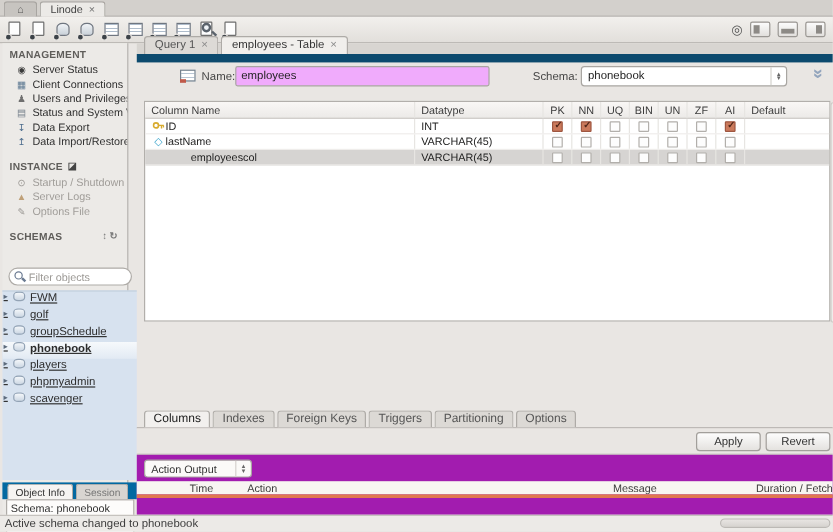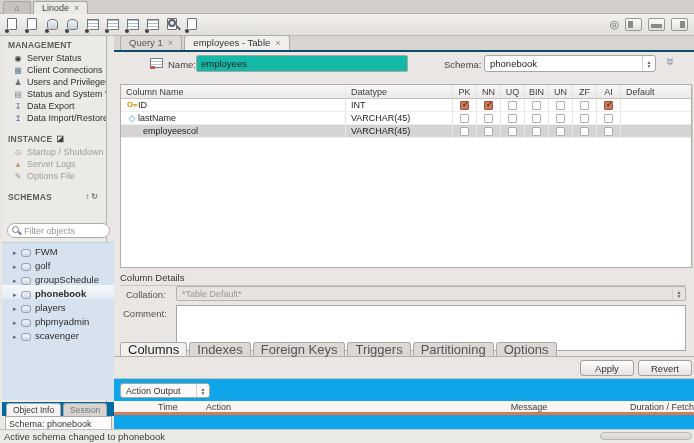--- a/index.html
+++ b/index.html
@@ -44,46 +44,46 @@
   .schemas-ics { position:absolute; right:6px; top:4px; font-size:8px; color:#7a7a7a; letter-spacing:2px; }
 
   .filter-box { position:absolute; left:5px; top:187px; width:103px; height:15px; background:#fff; border:1px solid #aeaba7; border-radius:8px; display:flex; align-items:center; padding-left:4px; }
   .mag { position:relative; width:9px; height:9px; margin-right:3px; flex:0 0 9px;}
   .mag::before { content:""; position:absolute; left:0; top:0; width:5px; height:5px; border:1.5px solid #6b7b92; border-radius:50%; }
   .mag::after { content:""; position:absolute; left:5.5px; top:5.5px; width:3.5px; height:1.5px; background:#6b7b92; transform:rotate(45deg); }
   .filter-box input { border:none; outline:none; width:80px; font-size:9px; font-family:"Liberation Sans",sans-serif; color:#333; background:transparent; }
   .filter-box input::placeholder { color:#9b9894; }
 
   .schema-list { position:absolute; left:0; top:206px; width:113px; height:158px; background:#d7e2ef; border-top:1px solid #c2cfdd; overflow:hidden; }
-  .schema-row { display:flex; align-items:flex-end; height:14px; padding-left:11px; white-space:nowrap; }
+  .schema-row { display:flex; align-items:flex-start; height:14px; padding-left:1px; white-space:nowrap;text-decoration:underline; }
   .schema-row .tri { font-size:7px; color:#5d6b7c; width:8px; flex:0 0 8px; }
   .db-ic { width:10px; height:8px; background:linear-gradient(#f4f7fa,#cdd8e4); border:1px solid #93a3b5; border-radius:4px/3px; margin-right:4px; flex:0 0 10px; }
   .schema-row .nm { font-size:9.5px; color:#2c2c2c; }
   .schema-row.sel { background:linear-gradient(#f6f9fc,#e2eaf3); }
   .schema-row.sel .nm { font-weight:bold; }
 
   .oi-tabs { position:absolute; left:0; top:366px; width:113px; height:14px; display:flex; align-items:flex-end; padding-left:4px; background:#0369a1; }
   .oi-tab { height:13px; padding:0 6px; font-size:8.5px; line-height:13px; color:#777; background:#d8d5d1; border:1px solid #aeaba7; border-bottom:none; border-radius:3px 3px 0 0; margin-right:2px; }
   .oi-tab.active { background:#f6f4f2; color:#333; }
   .oi-content { position:absolute; left:3px; top:380px; width:107px; height:47px; background:#fdfcfb; border:1px solid #aeaba7; font-size:9px; color:#333; padding:2px 3px; }
 
   
   .main { position:absolute; left:114px; top:36px; right:0; bottom:14px; background:#e9e6e3; }
-  .ed-tabs { position:absolute; left:0; top:0; right:0; height:16px; background:#d8d5d1; border-bottom:2px solid #0c4a6e; display:flex; align-items:flex-end; padding-left:6px; }
+  .ed-tabs { position:absolute; left:0; top:0; right:0; height:16px; background:#d8d5d1; border-bottom:7px solid #0c4a6e; display:flex; align-items:flex-end; padding-left:6px; }
   .ed-tab { height:15px; line-height:14px; padding:0 8px; font-size:9.5px; color:#555; background:#dddad6; border:1px solid #aeaba7; border-bottom:none; border-radius:3px 3px 0 0; margin-right:2px; }
   .ed-tab.active { background:#f1efec; color:#333; }
   .ed-tab .x { margin-left:5px; color:#888; }
 
-  .name-row { position:absolute; left:0; top:16px; right:11px; height:32px; }
+  .name-row { position:absolute; left:0; top:16px; right:0; height:32px; }
   .tbl-icon { position:absolute; left:36px; top:6px; width:13px; height:10px; background:
       repeating-linear-gradient(0deg,#ffffff 0 2px,#b9c6d4 2px 3px), #fff;
       border:1px solid #74808c; }
   .tbl-icon::after { content:""; position:absolute; left:-1px; bottom:-2px; width:5px; height:3px; background:#c05a4a; }
   .lbl { position:absolute; font-size:9.5px; color:#444; }
-  .name-input { position:absolute; left:82px; top:3px; width:212px; height:17px; border:1px solid #a9a6a2; border-radius:2px; padding:0 4px; font-size:9.5px; font-family:"Liberation Sans",sans-serif; color:#222; background:#14b8a6; }
+  .name-input { position:absolute; left:82px; top:3px; width:212px; height:17px; border:1px solid #a9a6a2; border-radius:2px; padding:0 4px; font-size:9.5px; font-family:"Liberation Sans",sans-serif; color:#222; background:#f0abfc; }
   .sel-box { position:absolute; height:17px; background:#fff; border:1px solid #a9a6a2; border-radius:3px; display:flex; align-items:center; }
   .sel-box .val { flex:1; padding-left:5px; font-size:9.5px; color:#222; }
   .spin { width:13px; display:flex; flex-direction:column; align-items:center; justify-content:center; color:#666; border-left:1px solid #d5d2ce; height:100%; }
   .spin i { font-style:normal; font-size:5px; line-height:4px; }
   .dbl-chev { position:absolute; right:8px; top:1px; font-size:15px; font-weight:bold; color:#93a5bd; transform:rotate(90deg); }
 
   
   .grid { position:absolute; left:6px; top:48px; width:572px; height:184px; background:#fff; border:1px solid #b2afab; }
   .g-row { display:flex; height:13px; align-items:center; border-bottom:1px solid #efedeb; }
   .g-head { height:14px; background:linear-gradient(#f9f7f5,#eceae8); border-bottom:1px solid #c6c3bf; }
@@ -104,31 +104,31 @@
   
   .cdet { position:absolute; left:6px; top:236px; right:8px; height:108px; }
   .cd-title { font-size:9.5px; color:#333; border-bottom:1px solid #c9c6c2; padding-bottom:2px; margin-bottom:5px; }
   .cd-lbl { position:absolute; font-size:9.5px; color:#555; }
   .cd-coll { position:absolute; left:56px; top:14px; right:0; height:15px; background:#e6e3e0; border:1px solid #b5b2ae; border-radius:2px; display:flex; align-items:center; }
   .cd-coll .val { flex:1; padding-left:5px; font-size:9px; color:#9b9894; }
   .cd-comment { position:absolute; left:56px; top:33px; right:0; height:46px; background:#fff; border:1px solid #a9a6a2; resize:none; font-family:"Liberation Sans",sans-serif; font-size:9.5px; }
 
   
   .sub-tabs { position:absolute; left:0; bottom:72px; right:0; height:15px; border-bottom:1px solid #b2afab; display:flex; align-items:flex-end; padding-left:6px; }
-  .sub-tab { height:14px; line-height:13px; padding:0 7px; font-size:13px; color:#555; background:#dcd9d5; border:1px solid #aeaba7; border-bottom:none; border-radius:3px 3px 0 0; margin-right:2px; }
+  .sub-tab { height:14px; line-height:13px; padding:0 7px; font-size:10px; color:#555; background:#dcd9d5; border:1px solid #aeaba7; border-bottom:none; border-radius:3px 3px 0 0; margin-right:2px; }
   .sub-tab.active { background:#f2f0ee; color:#222; }
 
   
   .apply-strip { position:absolute; left:0; bottom:50px; right:0; height:22px; background:#e9e6e3; border-bottom:1px solid #c5c2be; }
   .btn { position:absolute; top:3px; height:16px; font-size:9.5px; font-family:"Liberation Sans",sans-serif; color:#333; background:linear-gradient(#fdfdfd,#e4e2df); border:1px solid #a29f9b; border-radius:3px; text-align:center; }
   .btn-apply { right:60px; width:54px; }
   .btn-revert { right:2px; width:54px; }
 
   
-  .ao { position:absolute; left:0; bottom:0; right:0; height:50px; background:#0ea5e9; }
+  .ao { position:absolute; left:0; bottom:0; right:0; height:50px; background:#a21caf; }
   .ao-select { position:absolute; left:6px; top:4px; width:90px; height:15px; background:#fbfaf8; border:1px solid #a9a6a2; border-radius:3px; display:flex; align-items:center; }
   .ao-select .val { flex:1; padding-left:5px; font-size:9px; color:#333; }
   .ao-head { position:absolute; left:0; top:22px; right:0; height:11px; background:#f8f5f2; display:flex; align-items:center; }
   .ao-hc { font-size:9px; color:#3c3c3c; white-space:nowrap; overflow:hidden; }
   .ao-c1 { width:16px; } .ao-c2 { width:28px; }
   .ao-time { width:48px; } .ao-act { width:228px; } .ao-msg { width:190px;text-align:center; }
   .ao-dur { flex:1; text-align:right; padding-right:0; }
   .ao-orange { position:absolute; left:0; top:33px; right:0; height:3px; background:#e0784f; }
 
   
@@ -398,21 +398,21 @@
         <div class="gc c-flag">
             <span class="cb"></span>
           </div>
         <div class="gc c-flag">
             <span class="cb"></span>
           </div>
         <div class="gc c-def"></div>
       </div>
 
       <div class="g-row sel">
-        <div class="gc c-name" style="padding-left:22px">employeescol</div>
+        <div class="gc c-name" style="padding-left:38px">employeescol</div>
         <div class="gc c-type">VARCHAR(45)</div>
         <div class="gc c-flag">
             <span class="cb"></span>
           </div>
         <div class="gc c-flag">
             <span class="cb"></span>
           </div>
         <div class="gc c-flag">
             <span class="cb"></span>
           </div>
@@ -426,33 +426,20 @@
             <span class="cb"></span>
           </div>
         <div class="gc c-flag">
             <span class="cb"></span>
           </div>
         <div class="gc c-def"></div>
       </div>
       <div class="vscroll"></div>
     </div>
 
-    <div class="cdet">
-      <div class="cd-title">Column Details</div>
-      <span class="cd-lbl" style="left:6px;top:17px">Collation:</span>
-      <div class="cd-coll">
-        <span class="val">*Table Default*</span>
-        <span class="spin">
-            <i>▲</i>
-            <i>▼</i>
-          </span>
-      </div>
-      <span class="cd-lbl" style="left:3px;top:36px">Comment:</span>
-      <textarea class="cd-comment" style=""></textarea>
-    </div>
 
     <div class="sub-tabs">
       <div class="sub-tab active">Columns</div>
       <div class="sub-tab">Indexes</div>
       <div class="sub-tab">Foreign Keys</div>
       <div class="sub-tab">Triggers</div>
       <div class="sub-tab">Partitioning</div>
       <div class="sub-tab">Options</div>
     </div>
 

